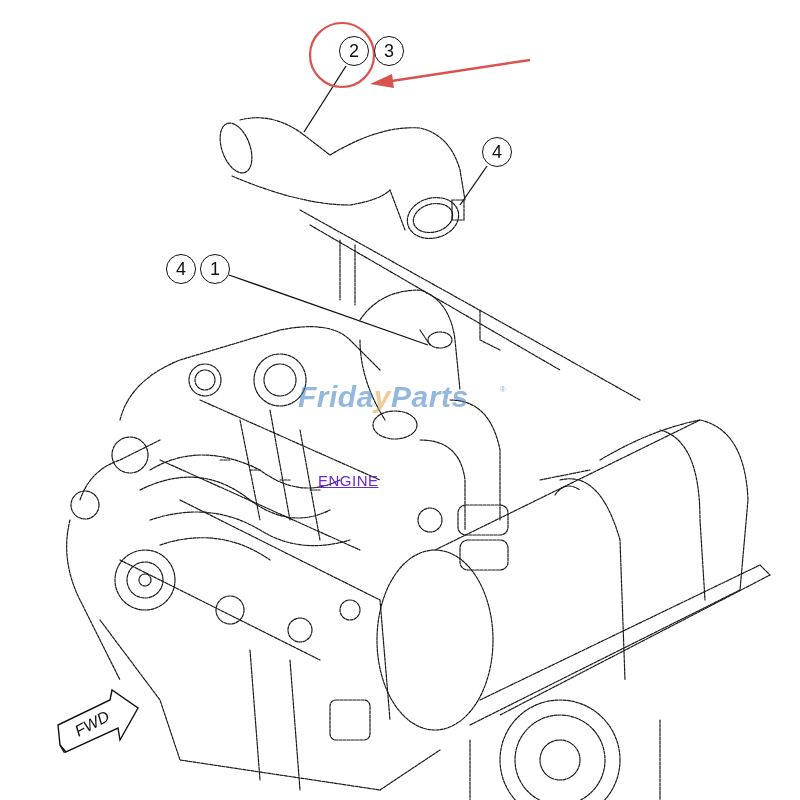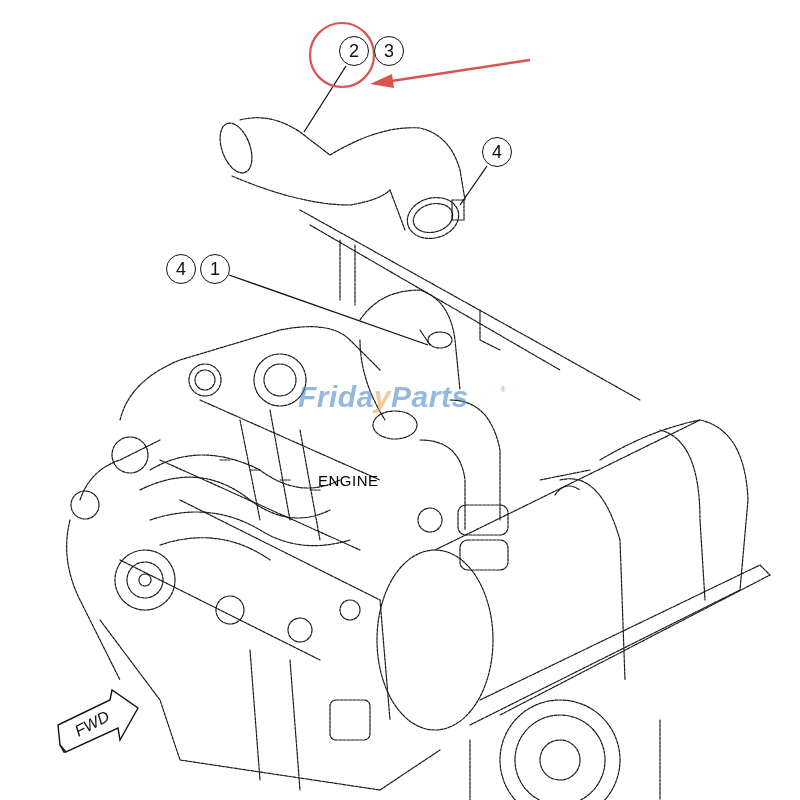--- a/index.html
+++ b/index.html
@@ -1,19 +1,19 @@
 <!DOCTYPE html>
 <html><head>
   <meta charset="utf-8">
   <style>
     html, body { margin: 0; padding: 0; background: #ffffff; }
     .canvas { position: relative; width: 800px; height: 800px; background: #ffffff; overflow: hidden; font-family: "Liberation Sans", sans-serif; }
     svg.art { position: absolute; left: 0; top: 0; width: 800px; height: 800px; }
     .callout { position: absolute; width: 30px; height: 30px; border: 1.5px solid #111; border-radius: 50%; background: #fff; display: flex; align-items: center; justify-content: center; font-size: 18px; color: #111; box-sizing: border-box; }
-    .engine-label { position: absolute; font-size: 15px; color: #000000; letter-spacing: 0.5px; }
+    .engine-label { position: absolute; font-size: 15px; color: #6d28d9; letter-spacing: 0.5px; text-decoration: underline; }
     .watermark { position: absolute; font-size: 30px; font-weight: bold; font-style: italic; color: #3d7fc4; opacity: 0.55; letter-spacing: 0.5px; }
     .watermark .slash { color: #e8a24c; }
     .reg { position: absolute; font-size: 8px; color: #3d7fc4; opacity: 0.6; }
     .fwd-label { position: absolute; font-size: 16px; font-style: italic; color: #111; transform: rotate(-28deg); }
   </style>
 </head>
 <body>
 
 <div class="canvas">
   <svg class="art" viewBox="0 0 800 800">

